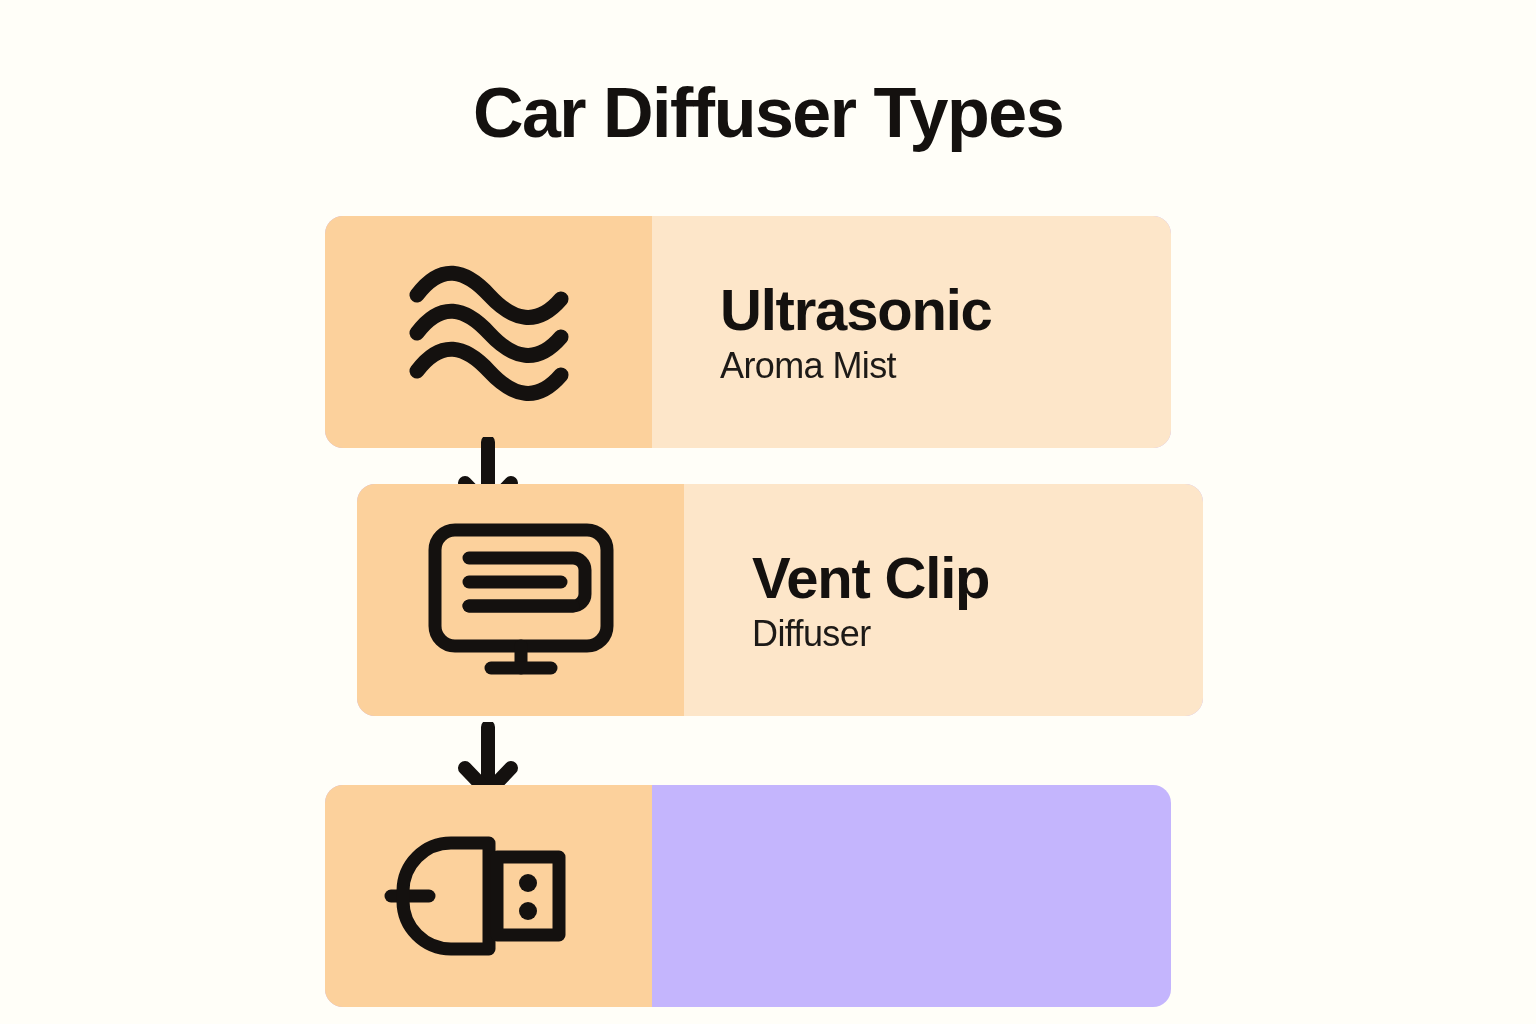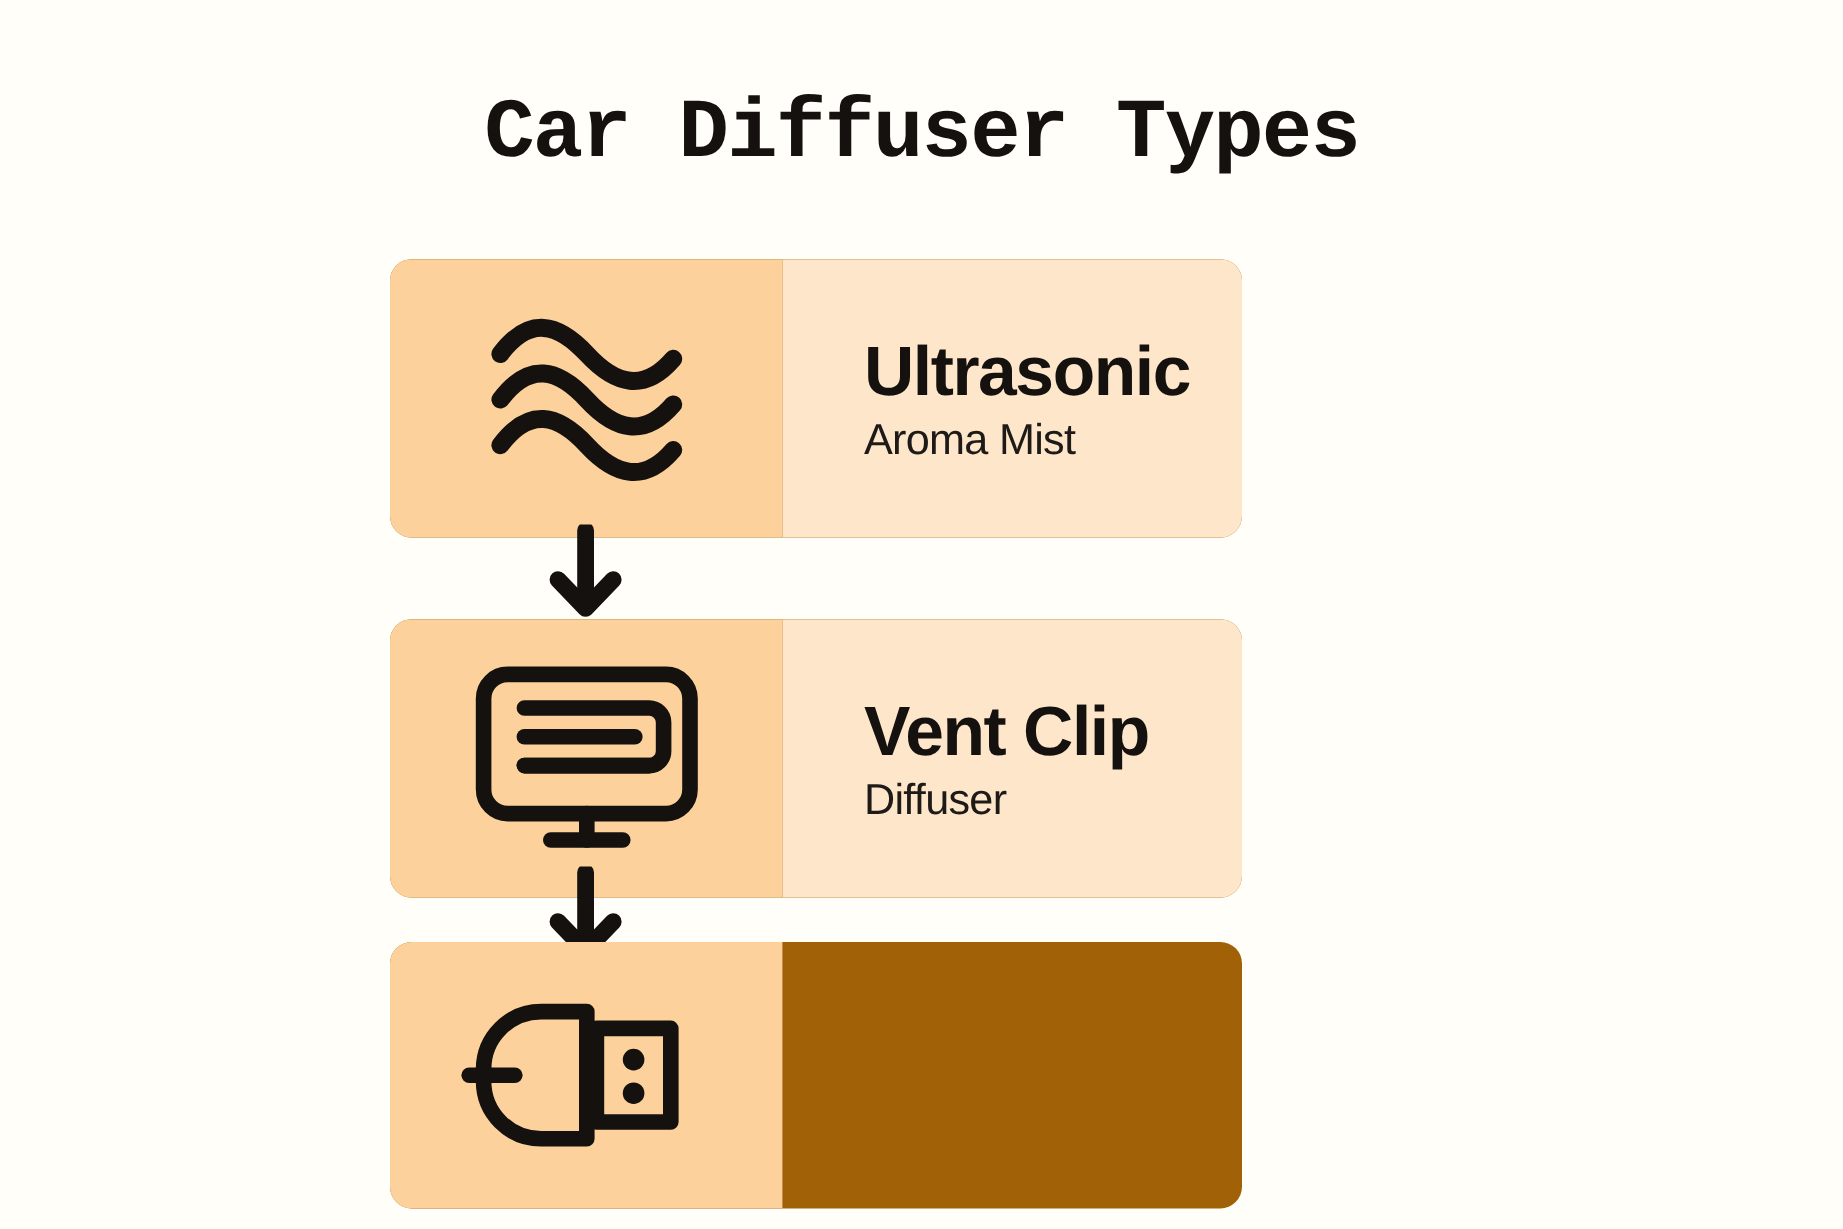--- a/index.html
+++ b/index.html
@@ -26,36 +26,36 @@
     position: absolute;
     left: 0;
     top: 78px;
     width: 1536px;
     text-align: center;
     font-size: 70px;
     line-height: 1;
     font-weight: 700;
     letter-spacing: -1.5px;
     color: #14110f;
-    font-family: Liberation Mono, monospace;
+    font-family: Liberation Sans, sans-serif;
   }
 
   .card {
     position: absolute;
     left: 325px;
-    width: 710px;
+    width: 846px;
     height: 232px;
     border-radius: 18px;
     overflow: hidden;
     display: flex;
     flex-direction: row;
-    background: #a16207;
+    background: #c4b5fd;
   }
   .card-1 { top: 216px; }
-  .card-2 { top: 516px; }
+  .card-2 { top: 484px; margin-left: 32px; }
   .card-3 { top: 785px; height: 222px; }
 
   .icon-panel {
     width: 327px;
     flex: 0 0 327px;
     background: #fcd19c;
     display: flex;
     align-items: center;
     justify-content: center;
     position: relative;

